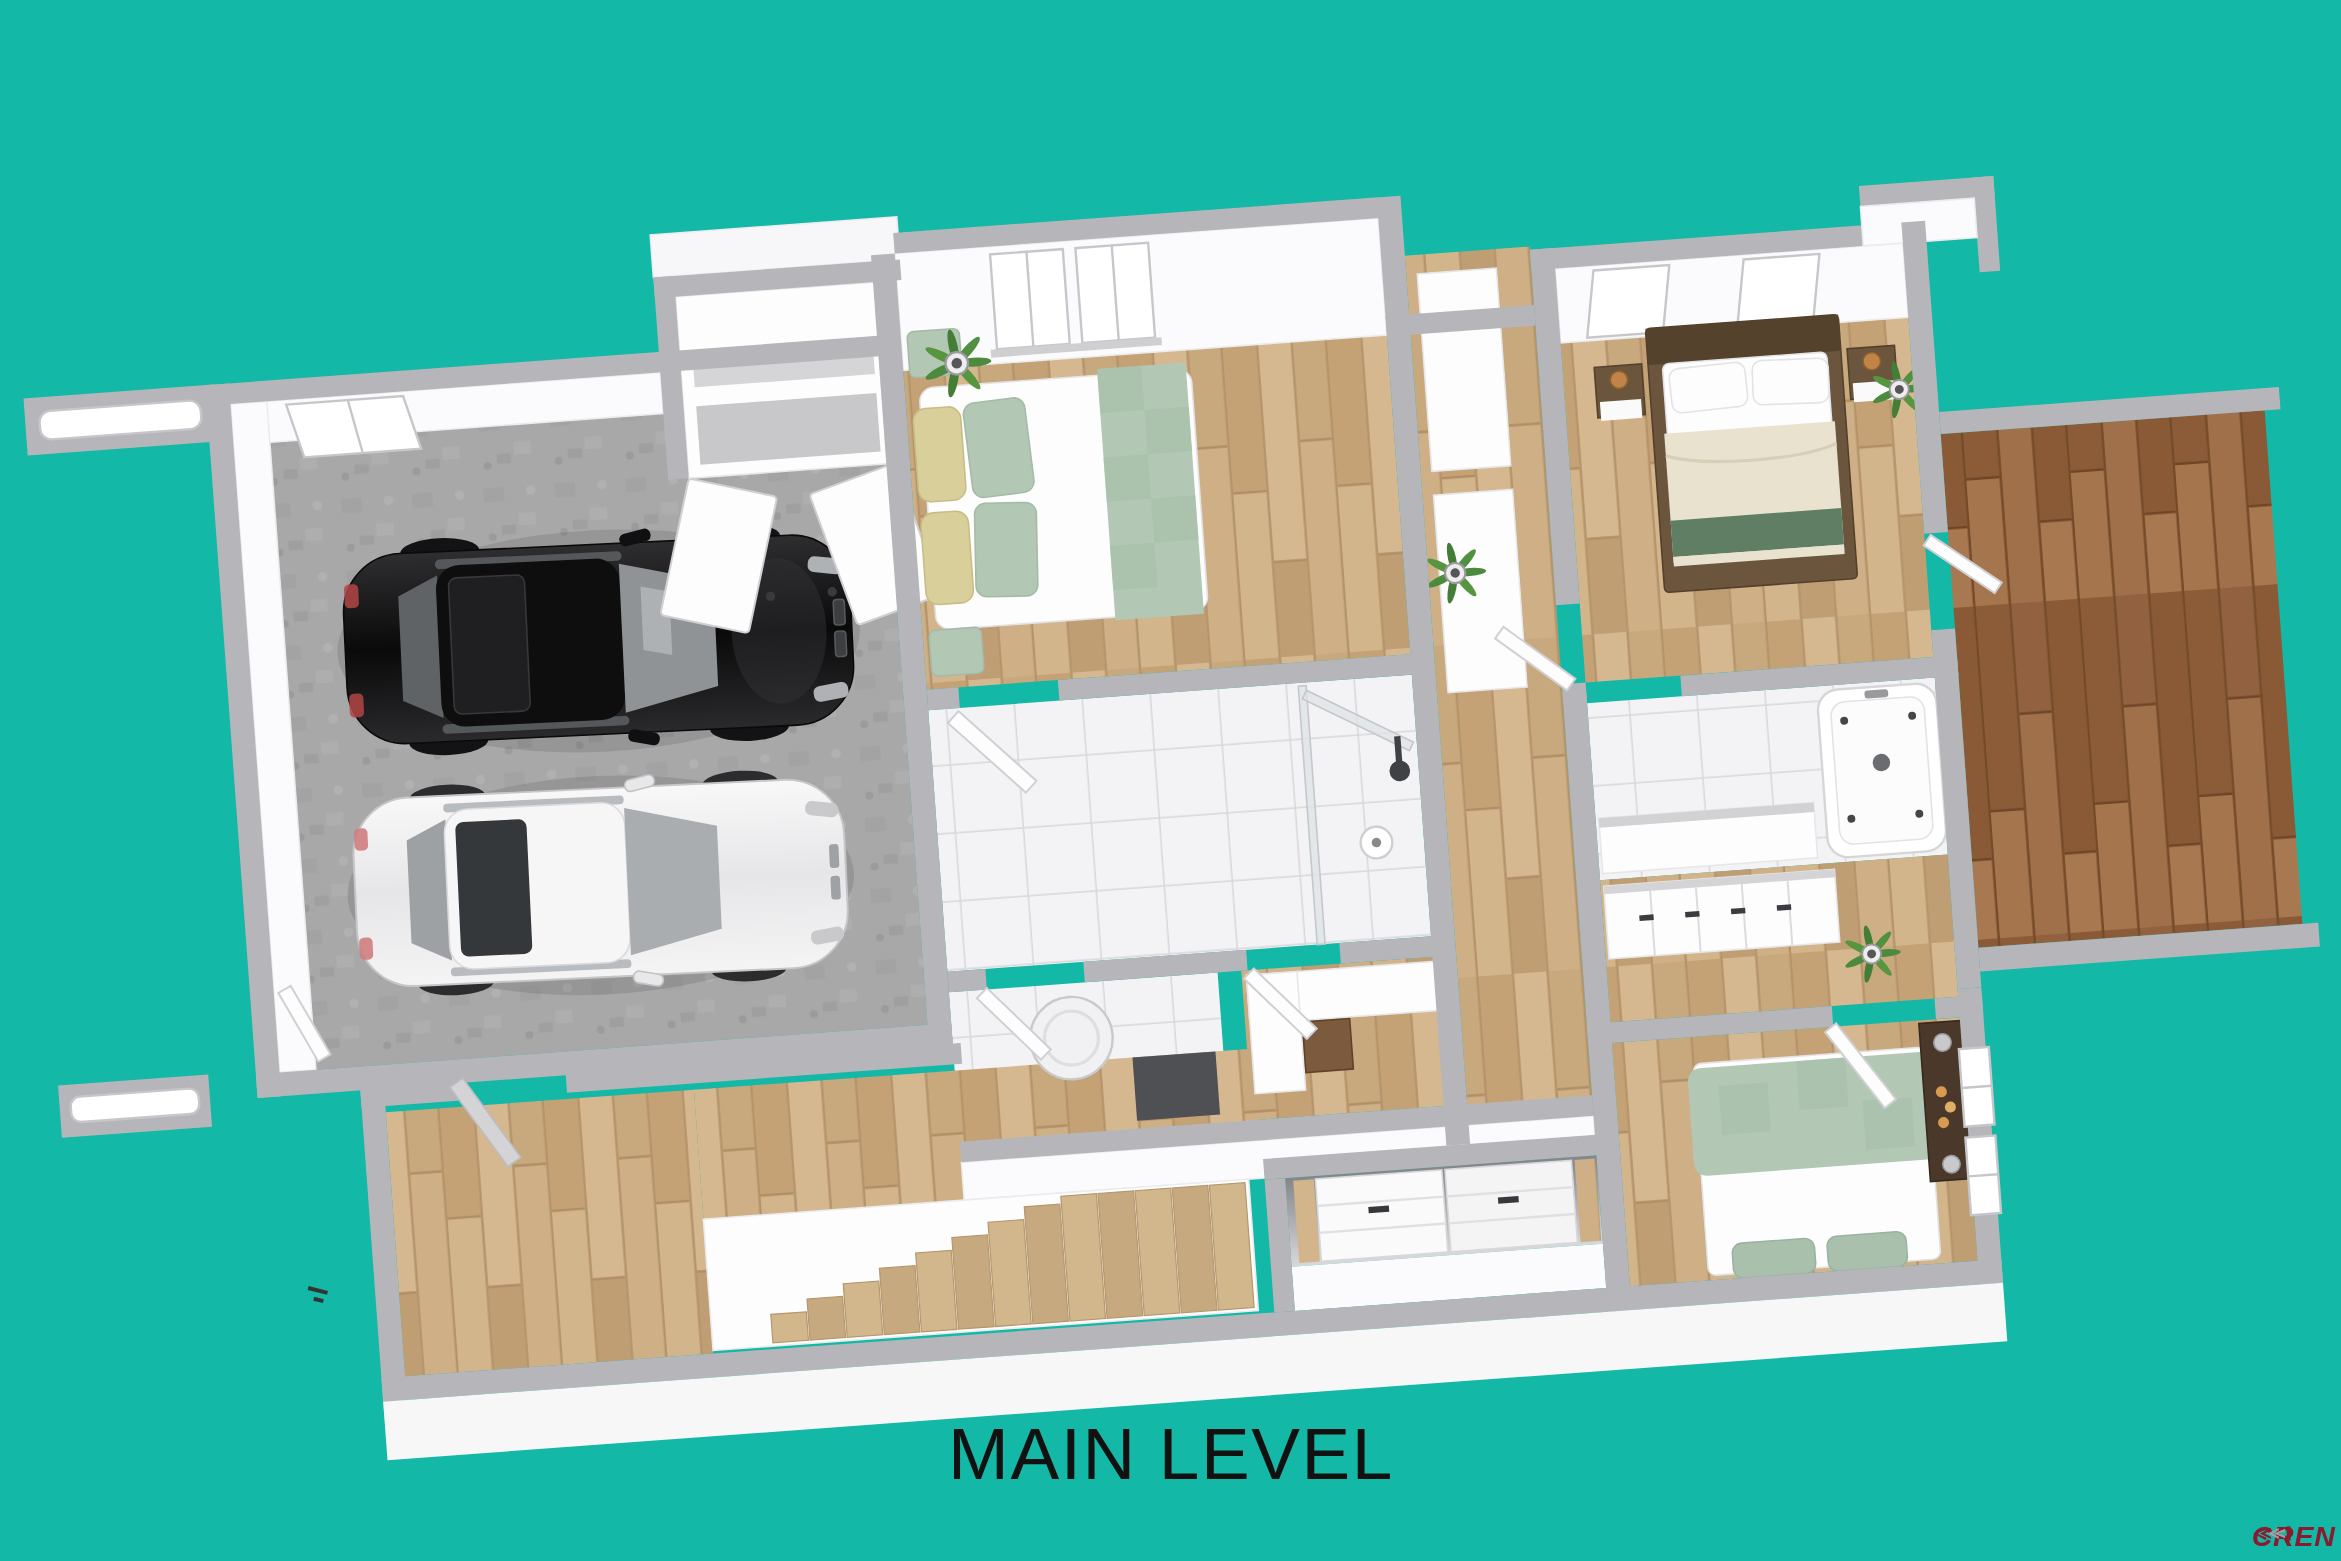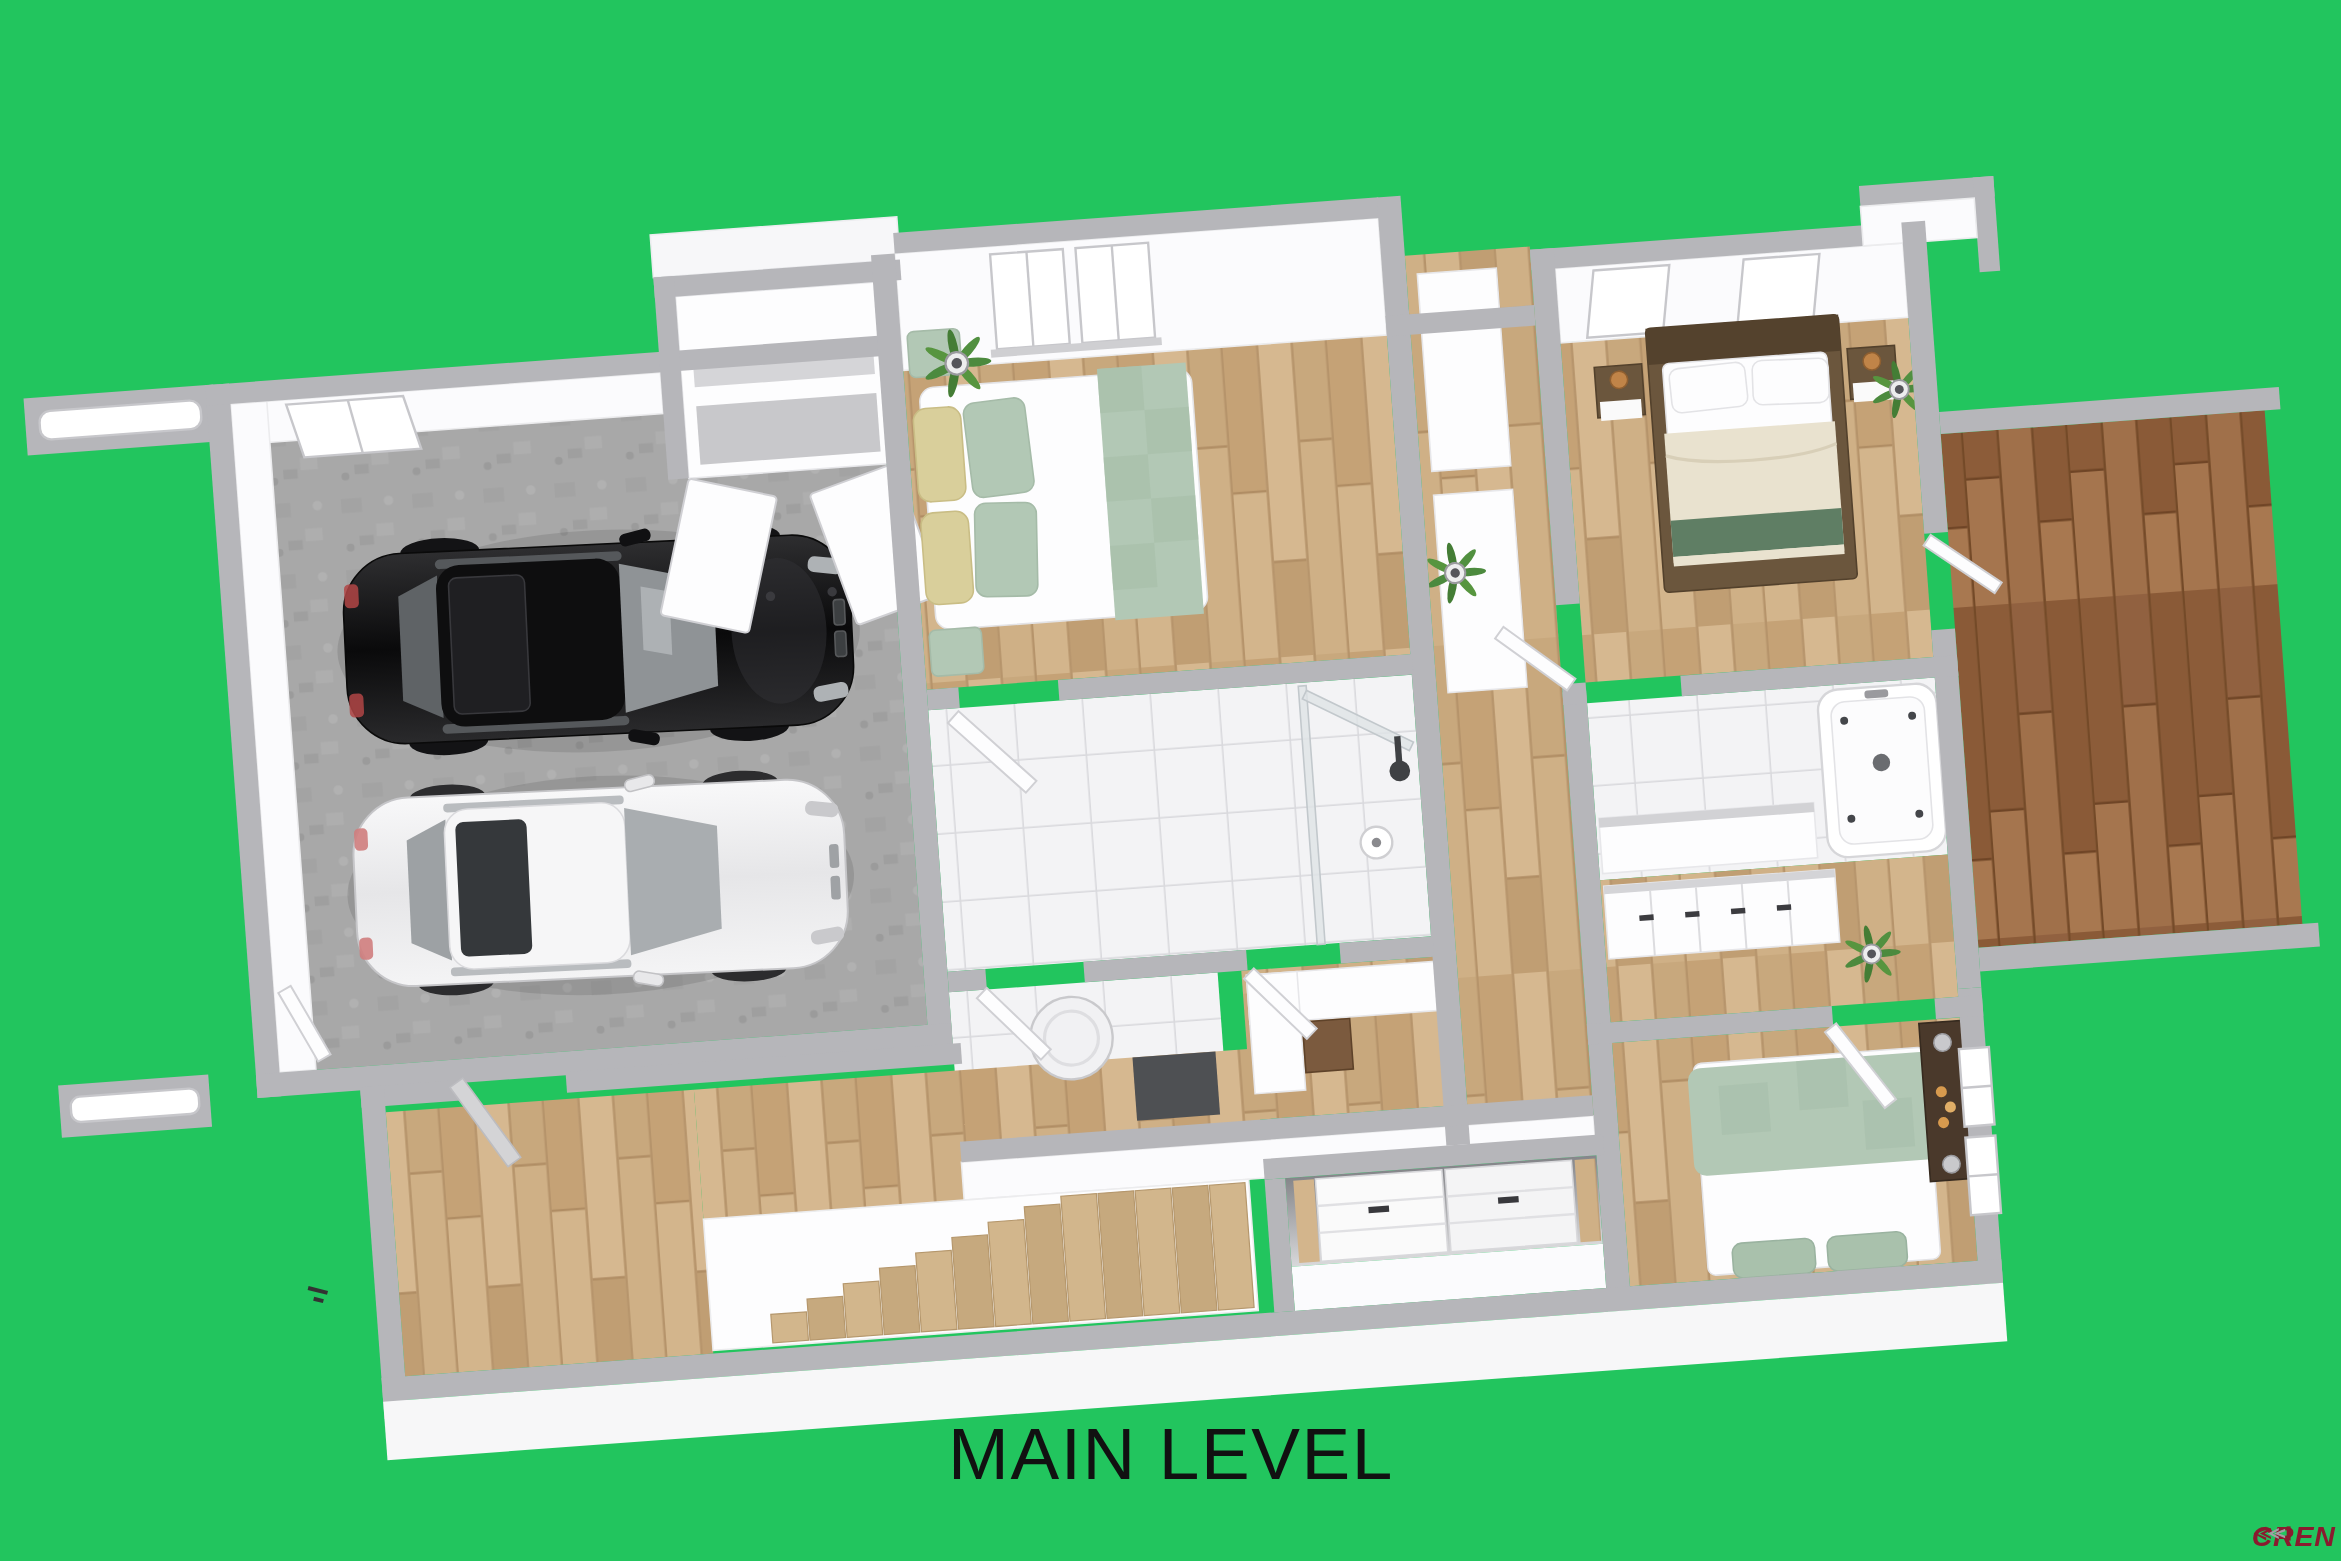--- a/index.html
+++ b/index.html
@@ -1,18 +1,18 @@
 <!DOCTYPE html>
 <html style="--wall: #b6b6ba; --wood: #cdad83; --deck: #9b6b45; --concrete: #a8a8a8; --tile: #f3f3f5; --accent_sage: #b2c8b5; --accent_cream: #e9e2cf; --accent_green: #5f7e64; --dark_wood: #4a392b; --car_black: #141414; --car_white: #ededee; --logo_maroon: #8a1b2f; --logo_gray: #a0a0a4; --text: #111111;font-size:12.7px"><head>
 <meta charset="utf-8">
 <style>
   html,body{margin:0;padding:0;background:#fff;}
   body{width:2342px;height:1562px;position:relative;overflow:hidden;
        font-family:"Liberation Sans", sans-serif;}
-  .stage{position:absolute;inset:0;background:#22c55e;}
+  .stage{position:absolute;inset:0;background:#14b8a6;}
   svg{position:absolute;left:0;top:0;}
   .c-wall{fill:var(--wall,#b6b6ba);}
   .c-face{fill:#fbfbfd;stroke:#ececee;stroke-width:2;}
   .c-band{fill:#f7f7f9;stroke:#ededf0;stroke-width:2;}
   .c-wood{fill:url(#pWood);}
   .c-deck{fill:url(#pDeck);}
   .c-tile{fill:url(#pTile);}
   .c-conc{fill:url(#pConc);}
   .c-win{fill:#ffffff;stroke:#c7c7cb;stroke-width:3;}
   .c-mull{stroke:#c7c7cb;stroke-width:3;fill:none;}

